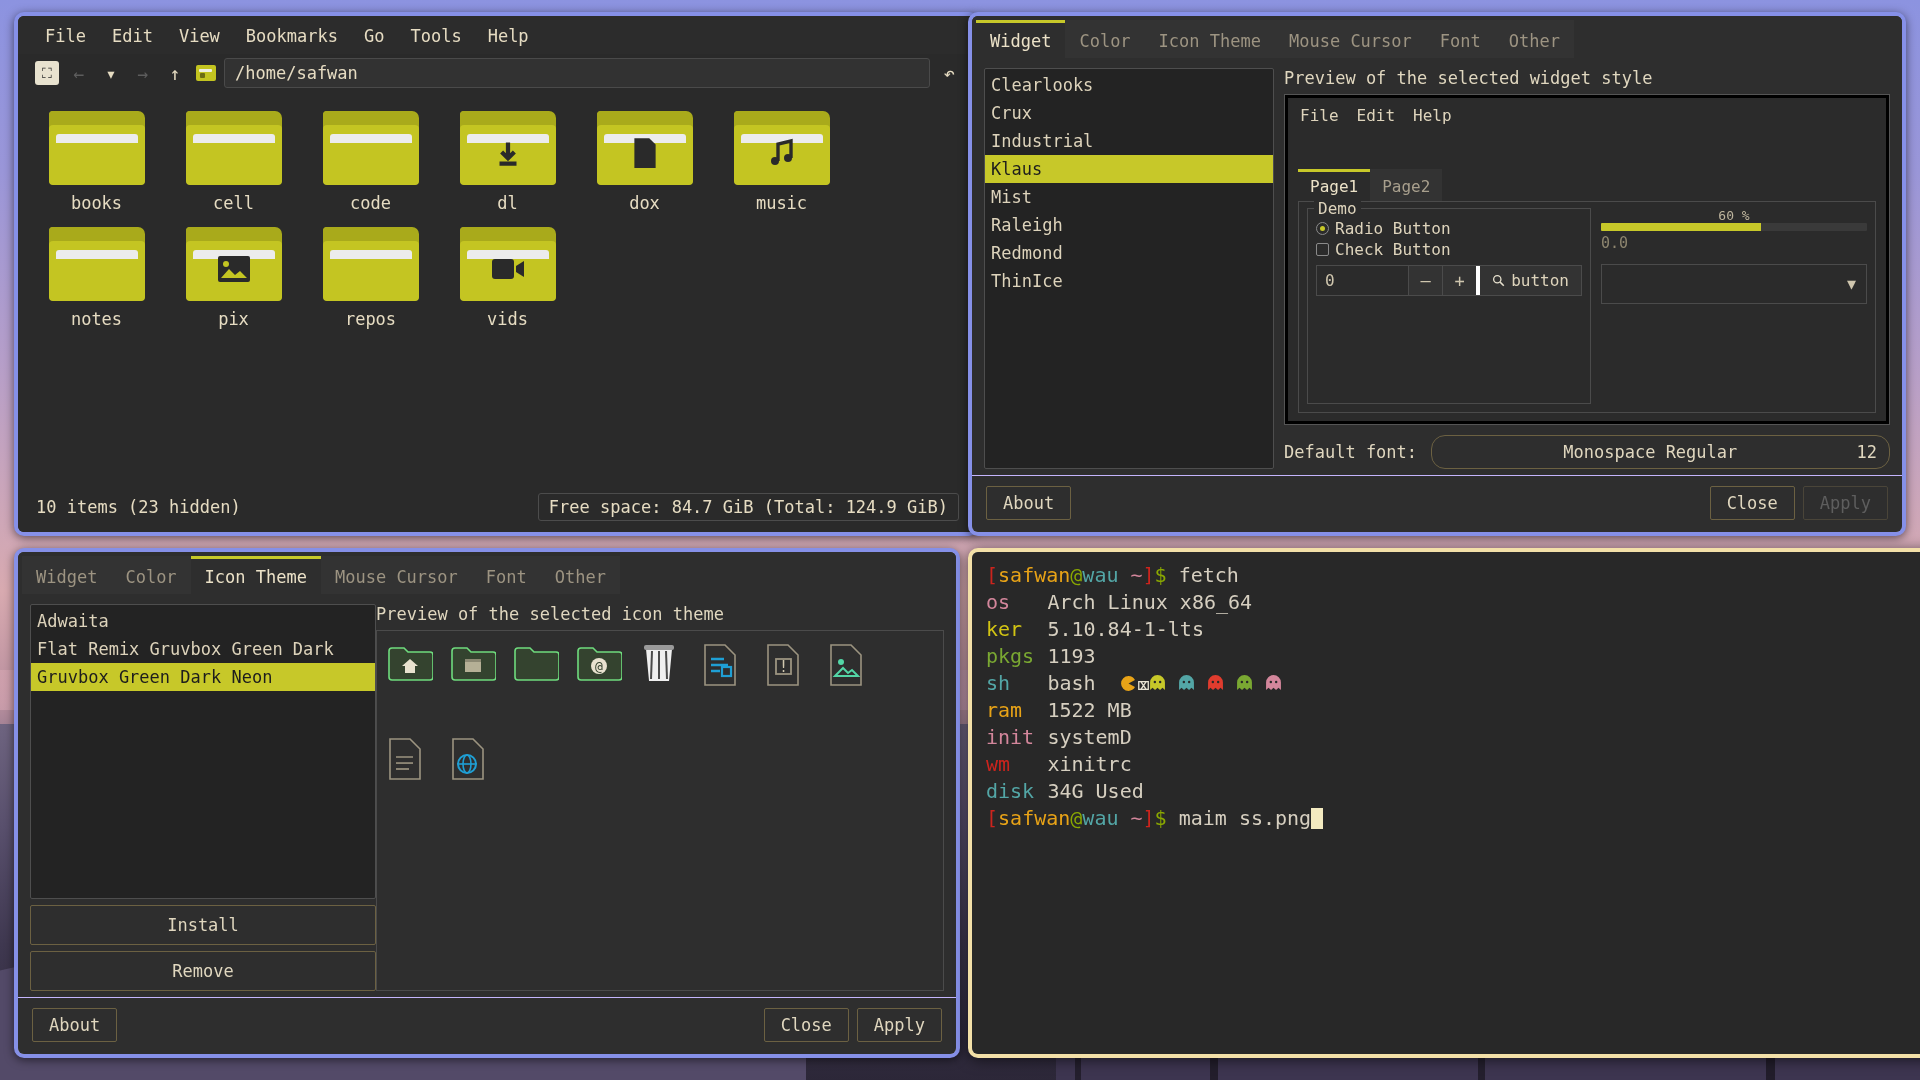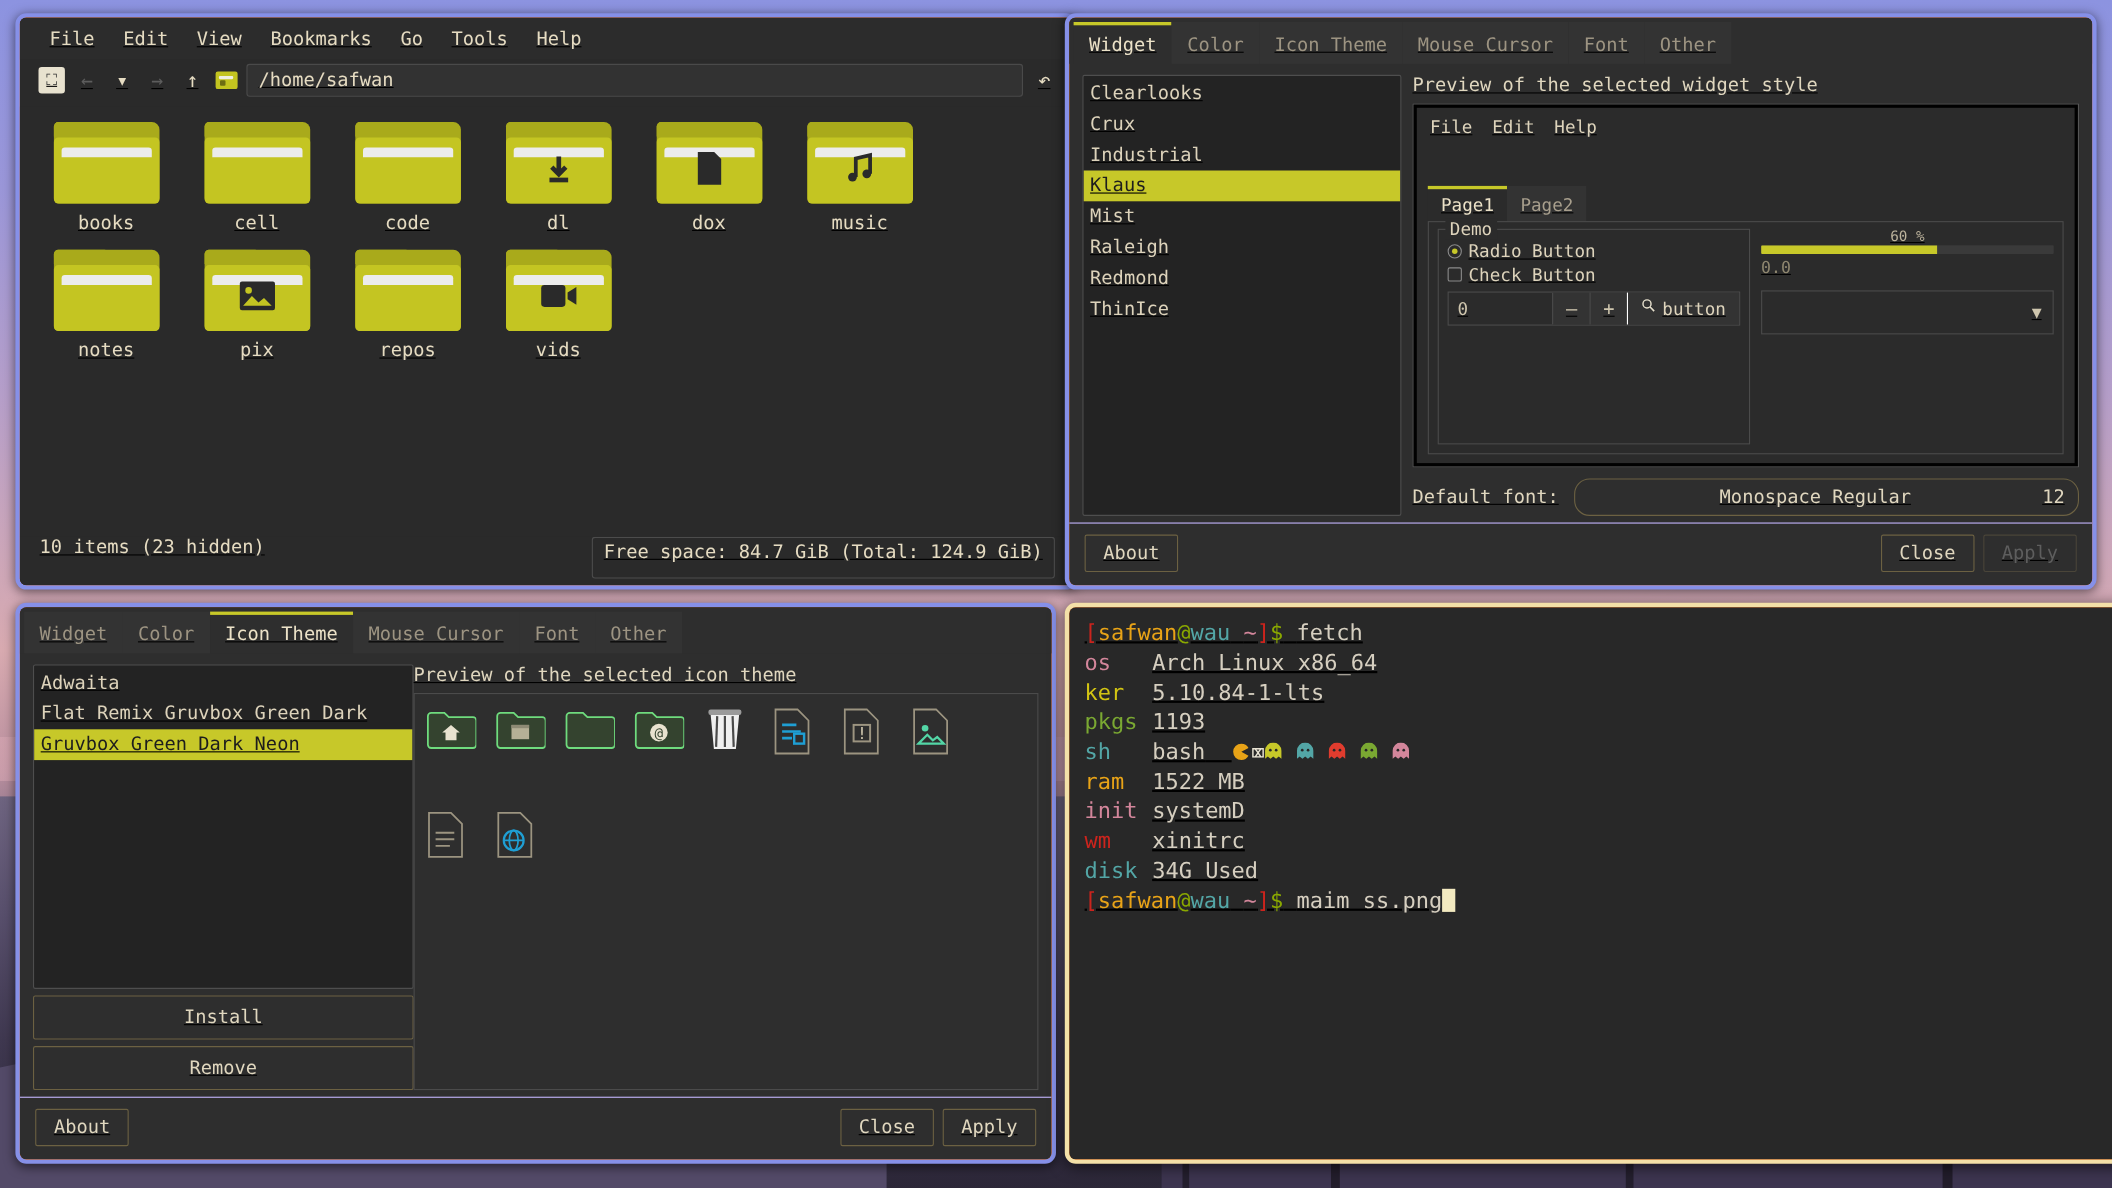--- a/index.html
+++ b/index.html
@@ -24,23 +24,22 @@
   .wp-ground {
     position:absolute; left:0; bottom:0; width:100%; height:33%;
     background: linear-gradient(180deg,#6e6480 0%, #584f6c 30%, #3f3850 62%, #2c2738 100%);
   }
   .wp-hill{position:absolute;bottom:0;background:#4a4259;}
   .wp-band{position:absolute;}
   
   .win {
     position:absolute;
     border-radius: 10px;
-    background:#f97316;
+    background:#a3a3a3;
     overflow:hidden;
-    text-decoration:underline;
   }
   .win.inactive { border:4px solid #8690e8; box-shadow:0 2px 10px rgba(0,0,0,.55); }
   .win.active   { border:4px solid #f3e0a8; box-shadow:0 2px 14px rgba(0,0,0,.6); }
   
   #filemanager { left:14px; top:12px; width:965px; height:524px; }
   .fm-inner { width:100%; height:100%; background:#2a2a2a; display:flex; flex-direction:column; }
   .fm-menubar { display:flex; gap:0; padding:6px 14px 4px 14px; background:#2c2c2c; }
   .fm-menu-item {
     color:#e6dcc2; font-size:17px; padding:4px 13px; cursor:default; white-space:nowrap;
   }
@@ -81,21 +80,21 @@
     position:absolute;left:0;top:14px;width:96px;height:60px;border-radius:4px;
     background:#c4c522;
     display:flex;align-items:center;justify-content:center;
   }
   .folder .paper {
     position:absolute;left:7px;top:9px;width:82px;height:9px;background:#ececec;border-radius:3px 3px 0 0;
   }
   .folder .glyph { position:relative; z-index:3; color:#2a2a2a; }
   .fm-label { color:#e6dcc2; font-size:17px; margin-top:8px; }
   .fm-status {
-    height:44px; display:flex; justify-content:space-between;
+    height:44px; display:flex; align-items:center; justify-content:space-between;
     padding:0 16px 6px 18px; background:#2a2a2a;
   }
   .fm-status .cnt { color:#e6dcc2; font-size:17px; }
   .fm-status .free {
     color:#e6dcc2; font-size:17px; border:1px solid #4c4c4c; border-radius:3px; padding:3px 10px;
   }
   
   .qt-inner { width:100%;height:100%; background:#2e2e2e; display:flex; flex-direction:column; }
   .qt-tabs { display:flex; padding:4px 4px 0 4px; background:#2e2e2e; }
   .qt-tab {
@@ -139,22 +138,22 @@
     position:absolute; top:-10px; left:6px; background:#2b2b2b; padding:0 4px; color:#ded4bc; font-size:16px;
   }
   .pv-row { display:flex; align-items:center; gap:6px; color:#ded4bc; font-size:16px; margin-bottom:2px; }
   .radio-dot { width:13px;height:13px;border:1px solid #8a8a8a;border-radius:50%;display:flex;align-items:center;justify-content:center; }
   .radio-dot i { width:5px;height:5px;background:#c7c829;border-radius:50%;display:block; }
   .chk-box { width:13px;height:13px;border:1px solid #8a8a8a;border-radius:2px; }
   .pv-spinrow { display:flex; border:1px solid #4b4b4b; margin-top:6px; }
   .pv-spinval { flex:1; color:#cfc6ae; font-size:16px; padding:5px 8px; }
   .pv-spinbtn { width:34px; color:#cfc6ae; font-size:17px; display:flex;align-items:center;justify-content:center; border-left:1px solid #4b4b4b; background:#333; }
   .pv-button {
-    display:flex;gap:6px;color:#ded4bc;font-size:16px;padding:5px 12px;
-    border-left:1px solid #ffffff; background:#333;
+    display:flex;align-items:center;gap:6px;color:#ded4bc;font-size:16px;padding:5px 12px;
+    border-left:4px solid #ffffff; background:#333;
   }
   .pv-col { flex:1; display:flex; flex-direction:column; }
   .pv-pctlabel { text-align:center; color:#bdb49d; font-size:13px; }
   .pv-progress { height:8px; background:#3a3a3a; border-radius:1px; overflow:hidden; }
   .pv-progress i { display:block; height:100%; background:#c7c829; }
   .pv-smalllabel { color:#8e866f; font-size:15px; margin-top:3px; }
   .pv-combo {
     margin-top:12px; height:40px; border:1px solid #4b4b4b; display:flex; align-items:center;
     justify-content:flex-end; padding-right:10px; color:#cfc6ae; font-size:12px;
   }

